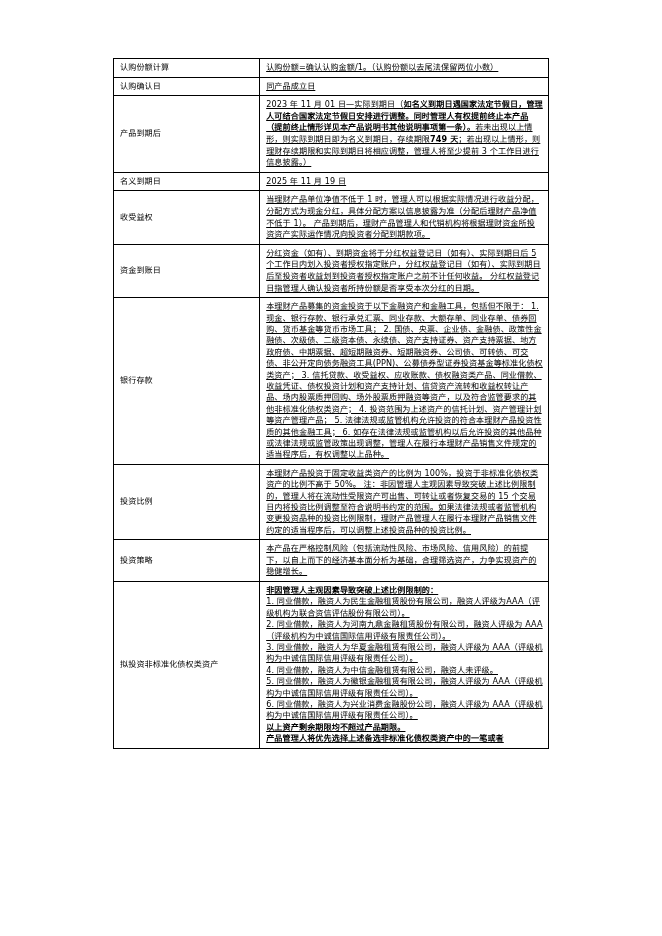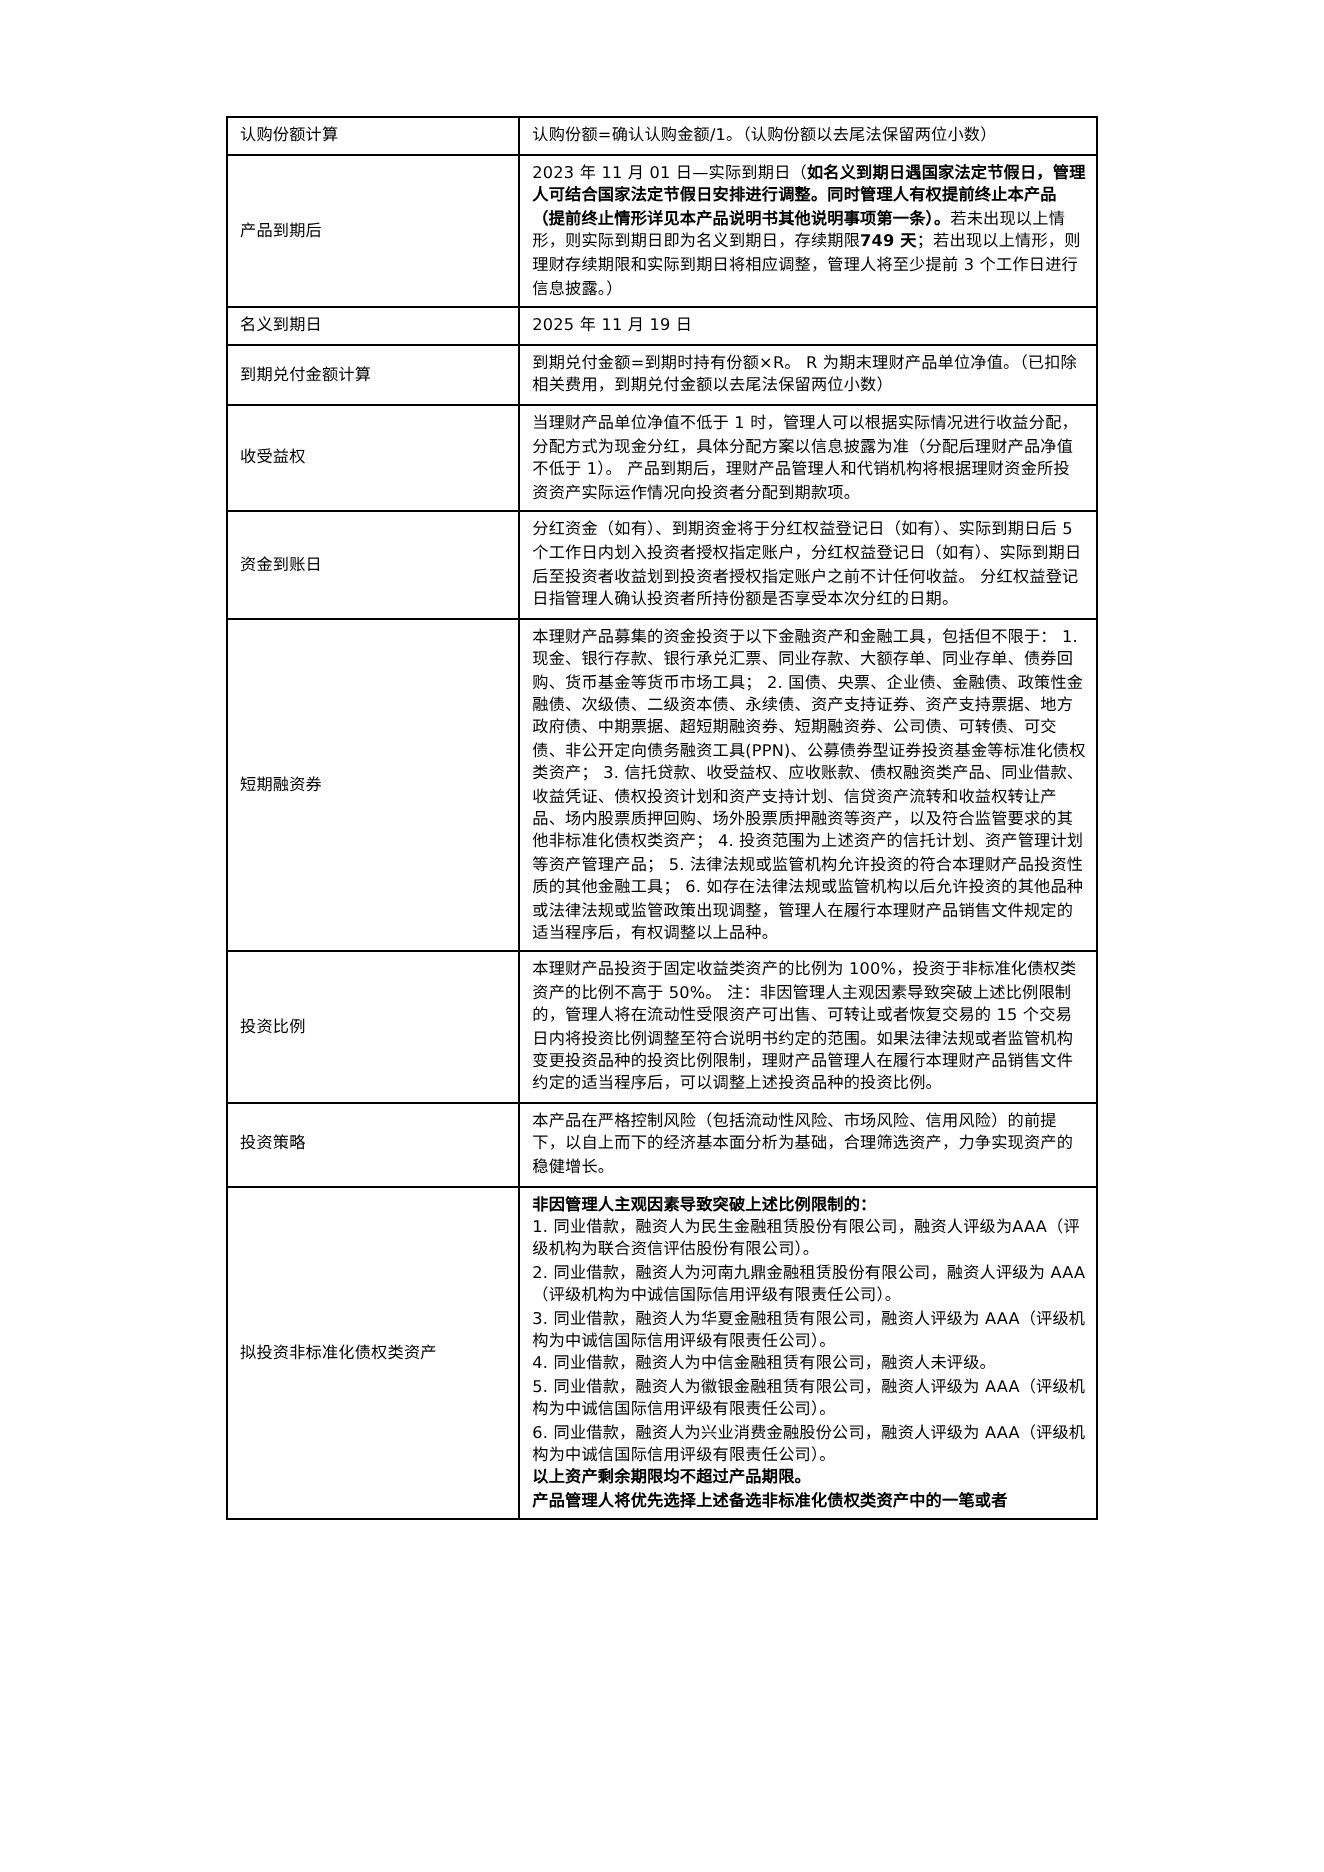--- a/index.html
+++ b/index.html
@@ -44,20 +44,21 @@
     width: 125px;
     box-sizing: border-box;
     white-space: normal;
     word-break: break-all;
   }
   .doc-table td.value {
     width: 247px;
     box-sizing: border-box;
     vertical-align: top;
     word-break: break-all;
+    text-decoration: underline;
   }
   .doc-table tr.tall td.label {
     vertical-align: middle;
   }
   .b {
     font-weight: bold;
   }
   .seg {
     white-space: pre-wrap;
   }
@@ -69,51 +70,51 @@
 
 <div class="page">
   <table class="doc-table">
     <tbody>
 
       <tr>
         <td class="label">认购份额计算</td>
         <td class="value">认购份额=确认认购金额/1。（认购份额以去尾法保留两位小数）</td>
       </tr>
 
+      <tr>
+        <td class="label">认购确认日</td>
+        <td class="value">同产品成立日</td>
+      </tr>
 
 
       <tr class="tall">
         <td class="label">产品到期后</td>
         <td class="value"><span class="seg">2023 年 11 月 01 日—实际到期日（</span><span class="seg b">如名义到期日遇国家法定节假日，管理人可结合国家法定节假日安排进行调整。同时管理人有权提前终止本产品（提前终止情形详见本产品说明书其他说明事项第一条）。</span><span class="seg">若未出现以上情形，则实际到期日即为名义到期日，存续期限</span><span class="seg b">749 天</span><span class="seg">；若出现以上情形，则理财存续期限和实际到期日将相应调整，管理人将至少提前 3 个工作日进行信息披露。）</span></td>
       </tr>
 
       <tr>
         <td class="label">名义到期日</td>
         <td class="value">2025 年 11 月 19 日</td>
       </tr>
 
-      <tr>
-        <td class="label">到期兑付金额计算</td>
-        <td class="value">到期兑付金额=到期时持有份额×R。 R 为期末理财产品单位净值。（已扣除相关费用，到期兑付金额以去尾法保留两位小数）</td>
-      </tr>
 
       <tr class="tall">
         <td class="label">收受益权</td>
         <td class="value">当理财产品单位净值不低于 1 时，管理人可以根据实际情况进行收益分配，分配方式为现金分红，具体分配方案以信息披露为准（分配后理财产品净值不低于 1）。
 产品到期后，理财产品管理人和代销机构将根据理财资金所投资资产实际运作情况向投资者分配到期款项。</td>
       </tr>
 
       <tr class="tall">
         <td class="label">资金到账日</td>
         <td class="value">分红资金（如有）、到期资金将于分红权益登记日（如有）、实际到期日后 5 个工作日内划入投资者授权指定账户，分红权益登记日（如有）、实际到期日后至投资者收益划到投资者授权指定账户之前不计任何收益。
 分红权益登记日指管理人确认投资者所持份额是否享受本次分红的日期。</td>
       </tr>
 
       <tr class="tall dense">
-        <td class="label">短期融资券</td>
+        <td class="label">银行存款</td>
         <td class="value">本理财产品募集的资金投资于以下金融资产和金融工具，包括但不限于：
 1. 现金、银行存款、银行承兑汇票、同业存款、大额存单、同业存单、债券回购、货币基金等货币市场工具；
 2. 国债、央票、企业债、金融债、政策性金融债、次级债、二级资本债、永续债、资产支持证券、资产支持票据、地方政府债、中期票据、超短期融资券、短期融资券、公司债、可转债、可交债、非公开定向债务融资工具(PPN)、公募债券型证券投资基金等标准化债权类资产；
 3. 信托贷款、收受益权、应收账款、债权融资类产品、同业借款、收益凭证、债权投资计划和资产支持计划、信贷资产流转和收益权转让产品、场内股票质押回购、场外股票质押融资等资产，以及符合监管要求的其他非标准化债权类资产；
 4. 投资范围为上述资产的信托计划、资产管理计划等资产管理产品；
 5. 法律法规或监管机构允许投资的符合本理财产品投资性质的其他金融工具；
 6. 如存在法律法规或监管机构以后允许投资的其他品种或法律法规或监管政策出现调整，管理人在履行本理财产品销售文件规定的适当程序后，有权调整以上品种。</td>
       </tr>
 
       <tr class="tall dense">

